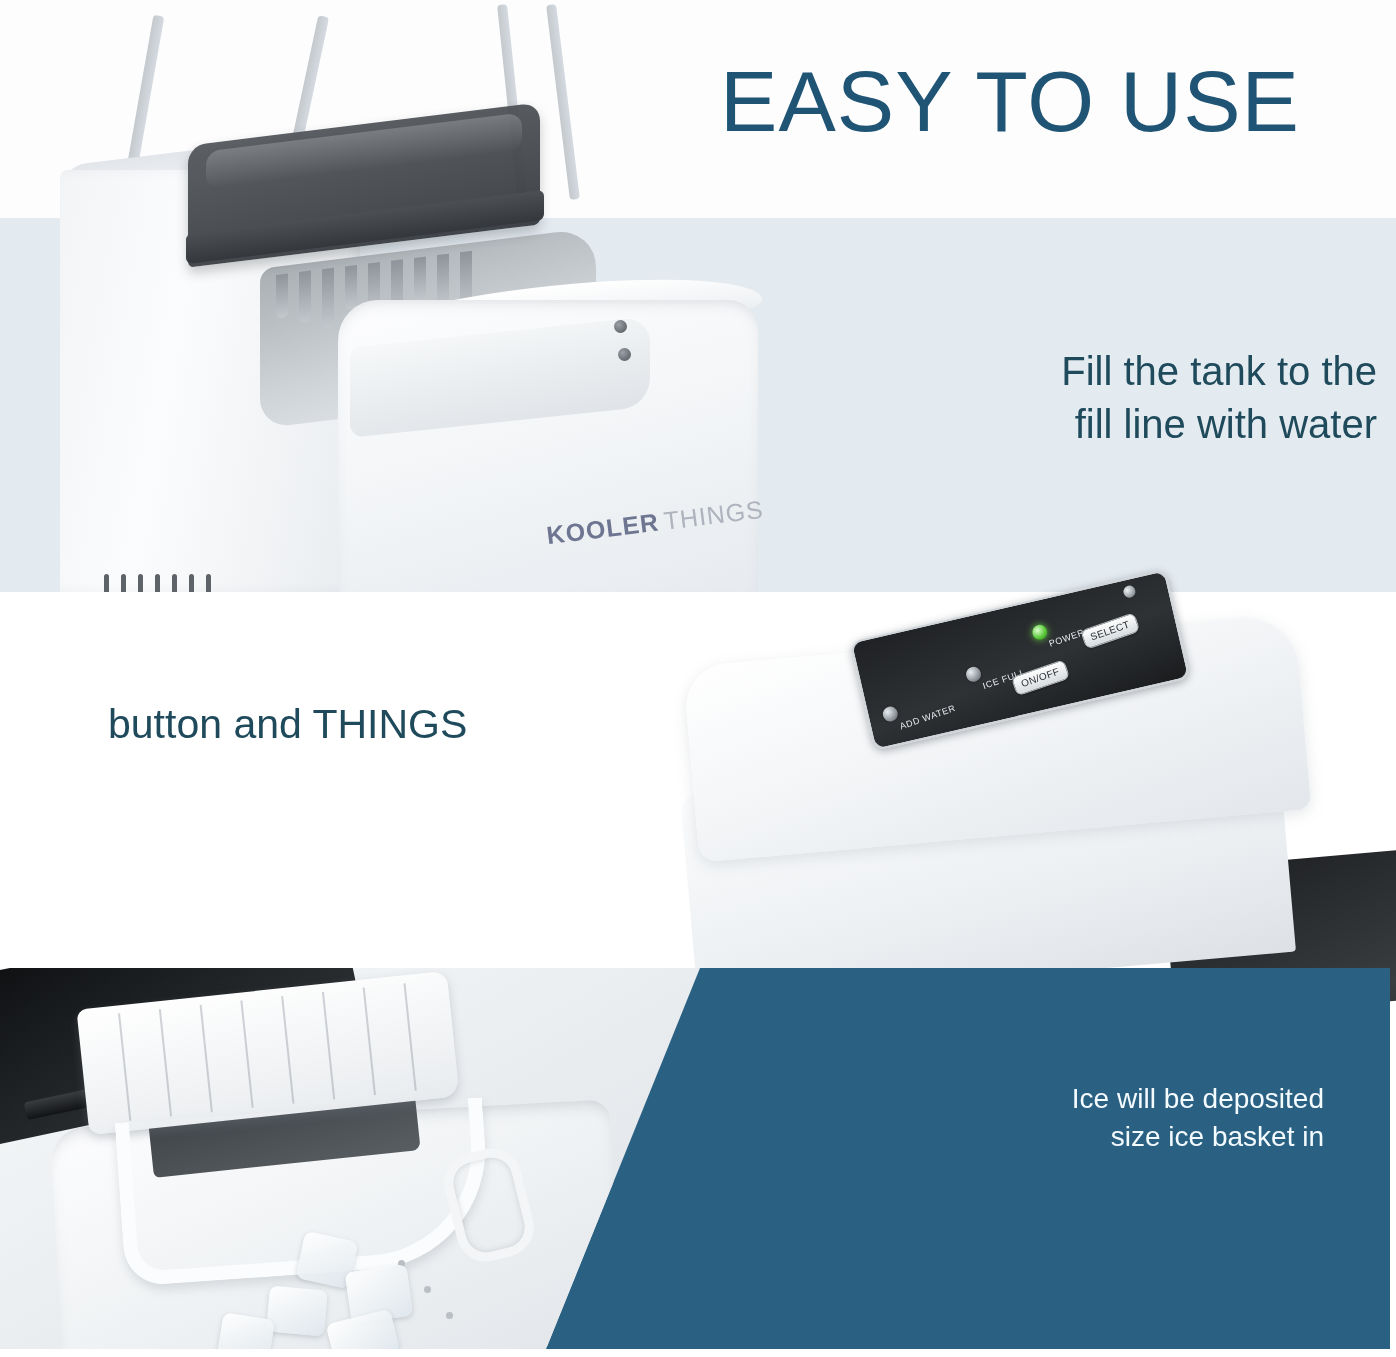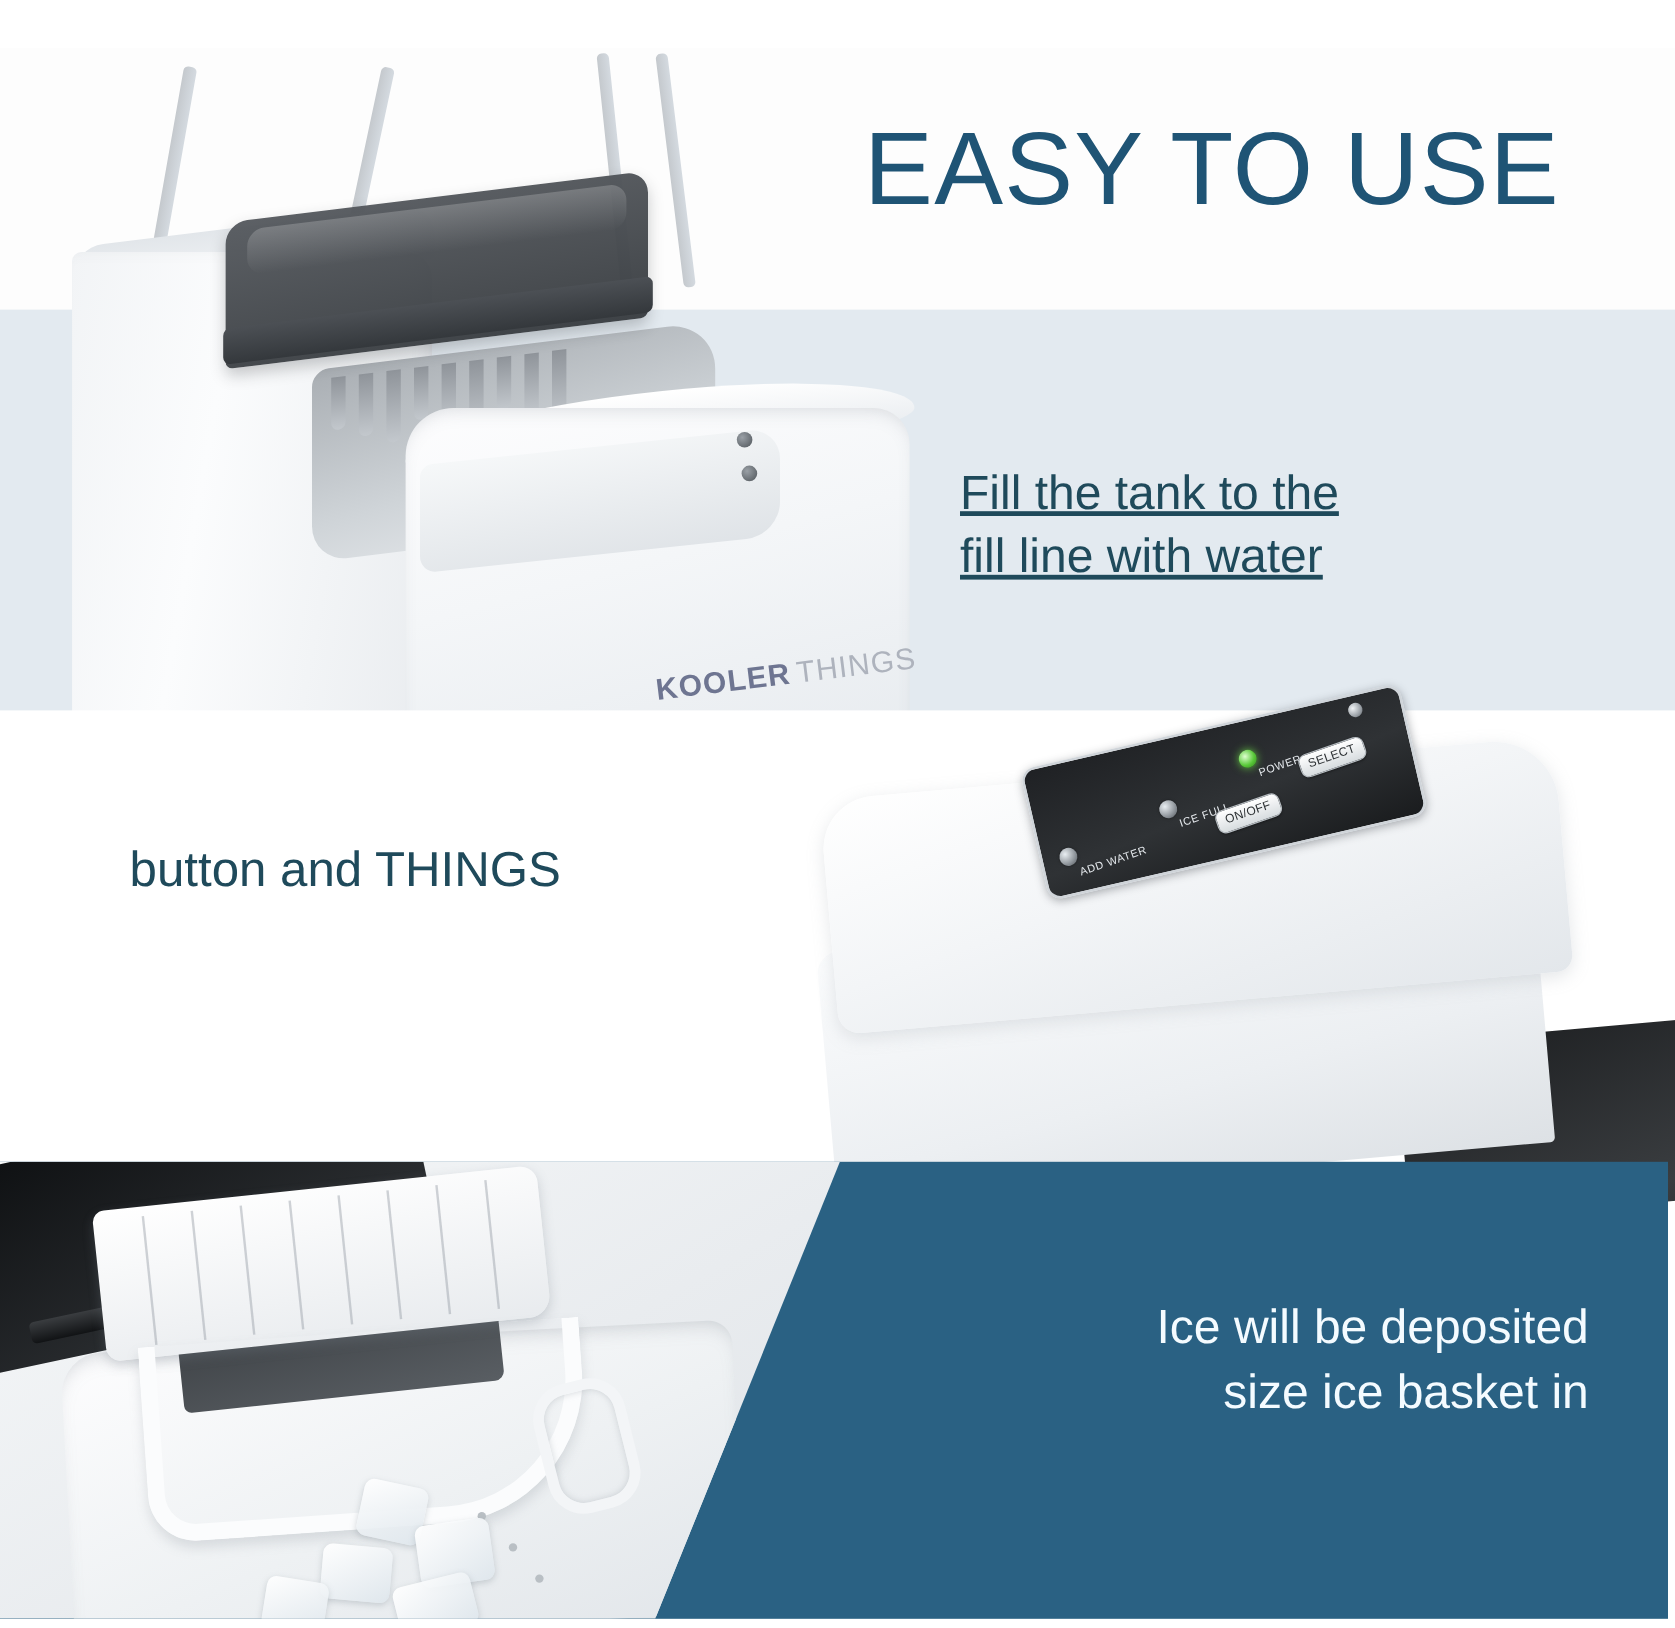--- a/index.html
+++ b/index.html
@@ -19,21 +19,20 @@
   }
 
   
   .panel1 {
     position: absolute;
     left: 0;
     top: 0;
     width: 1396px;
     height: 592px;
     overflow: hidden;
-    margin-top: 40px;
   }
   .panel1-bg {
     position: absolute;
     left: 0;
     top: 218px;
     width: 1396px;
     height: 374px;
     background: #e3eaf0;
   }
   .panel1-bg-top {
@@ -58,26 +57,25 @@
     line-height: 1;
     white-space: nowrap;
   }
   .caption {
     font-family: "Liberation Sans", sans-serif;
     color: #1f4a5b;
     line-height: 1.32;
   }
   .cap1 {
     position: absolute;
-    left: 800px;
+    left: 817px;
     top: 345px;
     width: 560px;
     font-size: 40px;
-    text-align: left;
-    text-decoration: underline;
+    text-align: right;
   }
 
   
   .prod1 {
     position: absolute;
     left: 38px;
     top: 0px;
     width: 790px;
     height: 592px;
   }
@@ -368,21 +366,21 @@
     top: 0;
     width: 1390px;
     height: 381px;
     background: #2a6183;
   }
   .cap3 {
     position: absolute;
     left: 768px;
     top: 112px;
     width: 556px;
-    font-size: 40px;
+    font-size: 28px;
     color: #f4fbff;
     text-align: right;
     line-height: 1.34;
   }
   
   .p3-photo {
     position: absolute;
     left: 0;
     top: 0;
     width: 700px;

